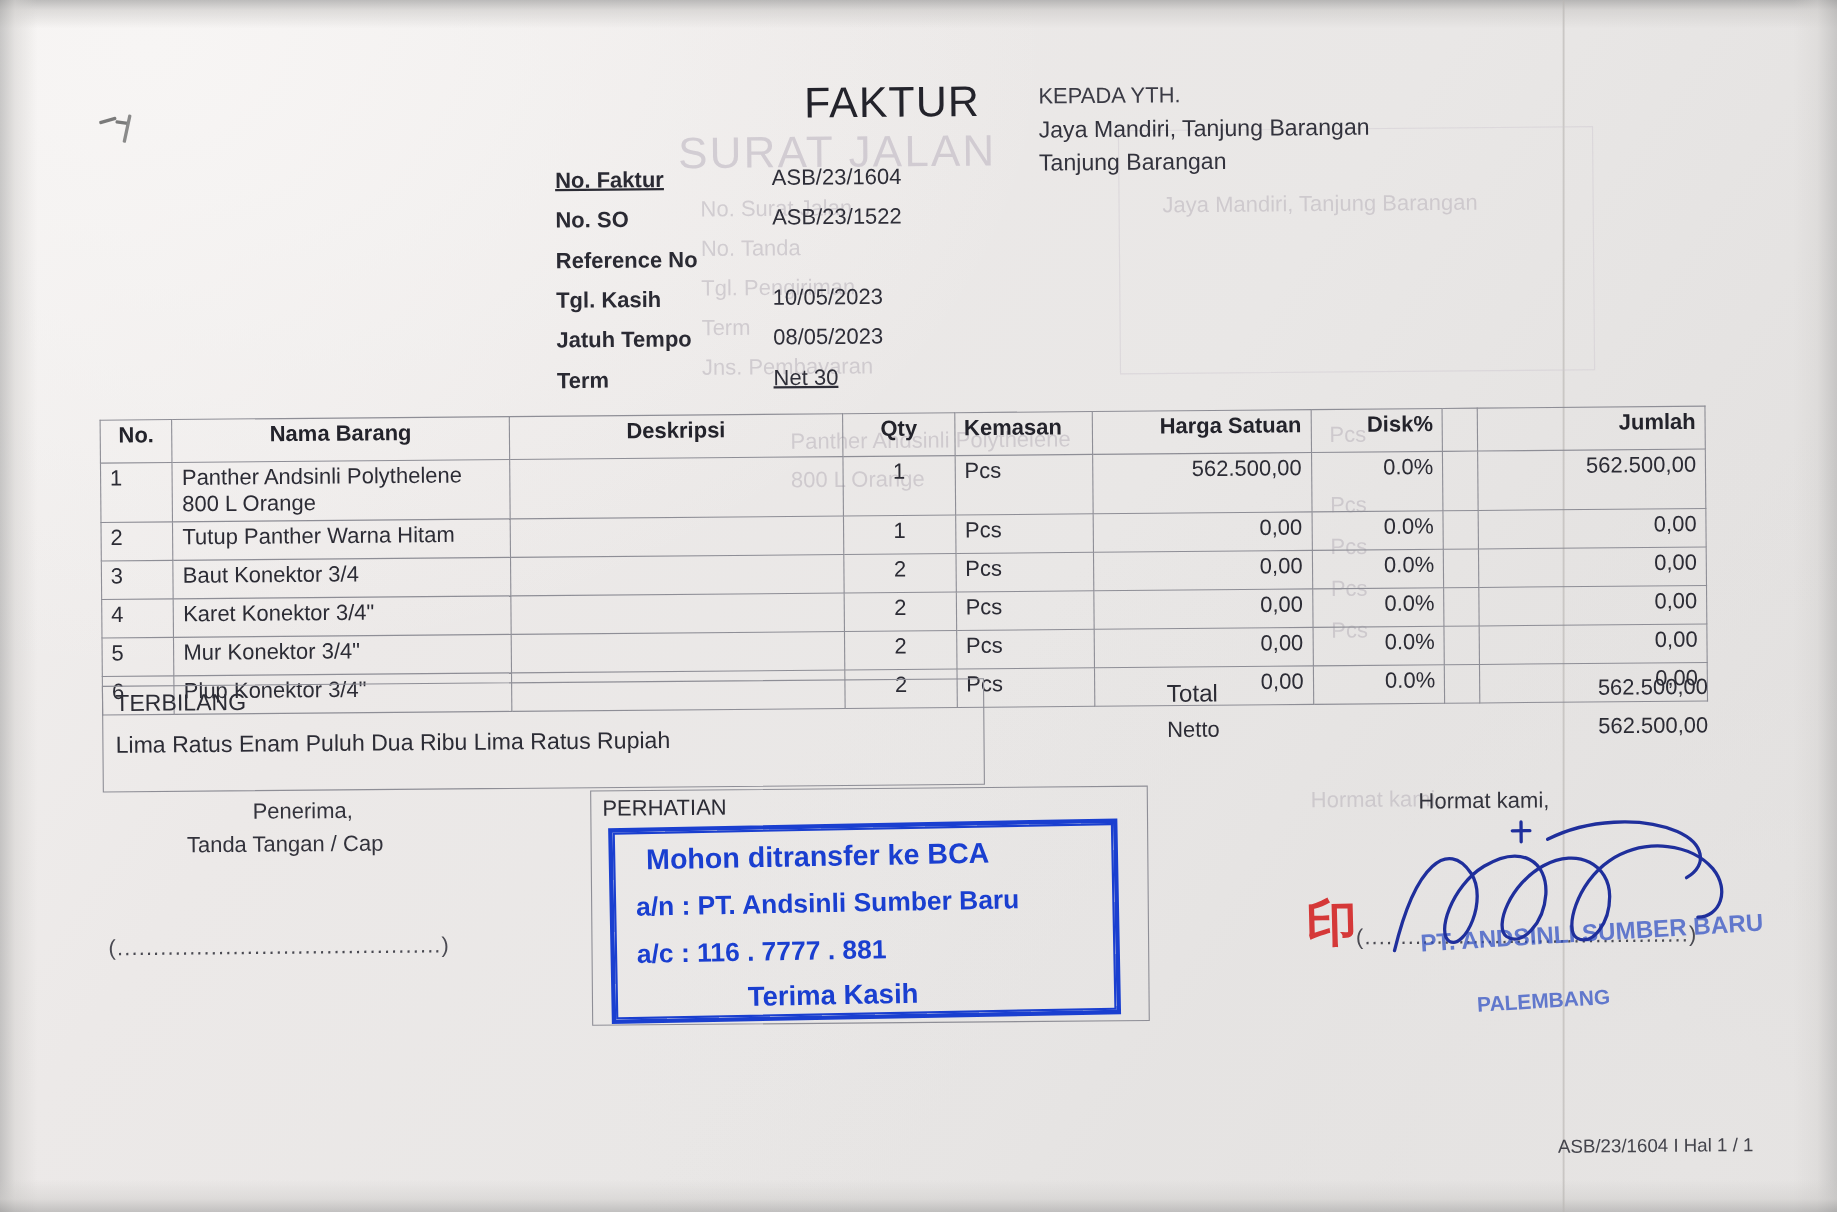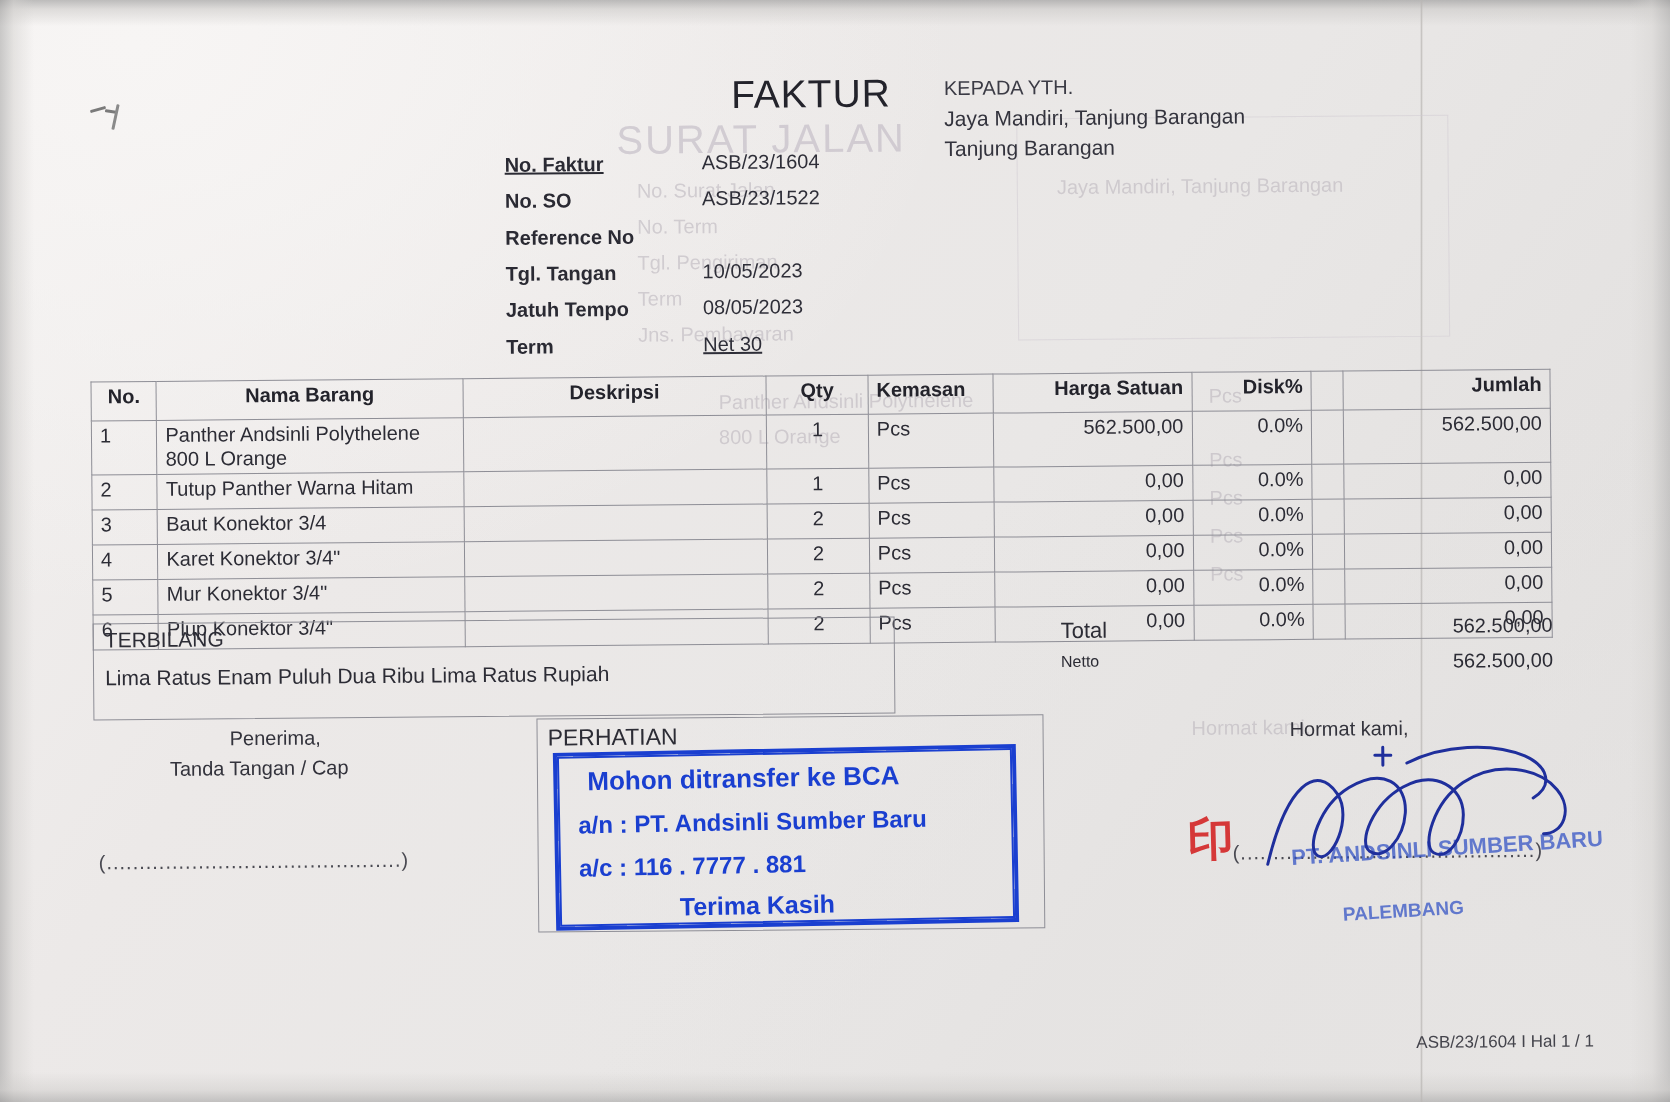--- a/index.html
+++ b/index.html
@@ -174,37 +174,37 @@
     position: absolute;
     left: 92px; top: 617px;
     width: 800px; height: 95px;
     border: 1px solid #8e8e96;
   }
   .terbilang-lbl { left: 104px; top: 622px; font-size: 21px; color: #2c2c35; }
   .terbilang-val { left: 104px; top: 660px; font-size: 21px; color: #2c2c35; }
 
   .total-lbl  { left: 1060px; top: 620px; font-size: 22px; color: #2c2c35; }
   .total-val  { left: 1392px; top: 620px; font-size: 20px; color: #2c2c35; text-align: right; width: 160px; }
-  .netto-lbl  { left: 1060px; top: 655px; font-size: 16px; color: #2c2c35; }
+  .netto-lbl  { left: 1060px; top: 655px; font-size: 20px; color: #2c2c35; }
   .netto-val  { left: 1392px; top: 655px; font-size: 20px; color: #2c2c35; text-align: right; width: 160px; }
 
   .penerima-1 { left: 228px; top: 722px; font-size: 20px; color: #33333c; }
   .penerima-2 { left: 168px; top: 752px; font-size: 20px; color: #33333c; }
   .dots-left  { left: 96px; top: 845px; font-size: 20px; color: #4a4a52; letter-spacing: 1px; }
 
   .hormat     { left: 1288px; top: 722px; font-size: 20px; color: #33333c; }
   .dots-right { left: 1230px; top: 845px; font-size: 20px; color: #4a4a52; letter-spacing: 1px; }
 
   .perhatian-box {
     position: absolute;
     left: 535px; top: 716px;
     width: 505px; height: 212px;
     border: 1px solid #8e8e96;
   }
-  .perhatian-lbl { left: 546px; top: 722px; font-size: 23px; color: #2c2c35; }
+  .perhatian-lbl { left: 546px; top: 722px; font-size: 20px; color: #2c2c35; }
 
   
   .stamp {
     position: absolute;
     left: 552px; top: 748px;
     width: 455px; height: 170px;
     border: 4px solid #1a3fd0;
     color: #1a3fd0;
     box-shadow: inset 0 0 0 2px #1a3fd0;
     transform: rotate(-0.6deg);
@@ -277,42 +277,42 @@
       <i class="b"></i>
       <i class="c"></i>
   </div>
 
   <div class="doc">
 
     <div class="ghost-big">SURAT JALAN</div>
     <div class="ghost-box"></div>
     <div class="ghost ghost-kepada">Jaya Mandiri, Tanjung Barangan</div>
     <div class="ghost ghost-m1">No. Surat Jalan</div>
-    <div class="ghost ghost-m2">No. Term</div>
+    <div class="ghost ghost-m2">No. Tanda</div>
     <div class="ghost ghost-m3">Tgl. Pengiriman</div>
     <div class="ghost ghost-m4">Term</div>
     <div class="ghost ghost-m5">Jns. Pembayaran</div>
     <div class="ghost ghost-item1">Panther Andsinli Polythelene</div>
     <div class="ghost ghost-item2">800 L Orange</div>
     <div class="ghost ghost-col-1">Pcs</div>
     <div class="ghost ghost-col-2">Pcs</div>
     <div class="ghost ghost-col-3">Pcs</div>
     <div class="ghost ghost-col-4">Pcs</div>
     <div class="ghost ghost-col-5">Pcs</div>
     <div class="ghost ghost-hormat">Hormat kami,</div>
 
     <div class="t faktur-title">FAKTUR</div>
     <div class="t kepada-label">KEPADA YTH.</div>
     <div class="t kepada-1">Jaya Mandiri, Tanjung Barangan</div>
     <div class="t kepada-2">Tanjung Barangan</div>
 
     <div class="t lbl meta-lbl-1">No. Faktur</div>
     <div class="t lbl meta-lbl-2">No. SO</div>
     <div class="t lbl meta-lbl-3">Reference No</div>
-    <div class="t lbl meta-lbl-4">Tgl. Tangan</div>
+    <div class="t lbl meta-lbl-4">Tgl. Kasih</div>
     <div class="t lbl meta-lbl-5">Jatuh Tempo</div>
     <div class="t lbl meta-lbl-6">Term</div>
 
     <div class="t val meta-val-1">ASB/23/1604</div>
     <div class="t val meta-val-2">ASB/23/1522</div>
     <div class="t val meta-val-3"></div>
     <div class="t val meta-val-4">10/05/2023</div>
     <div class="t val meta-val-5">08/05/2023</div>
     <div class="t val meta-val-6">Net 30</div>
 

